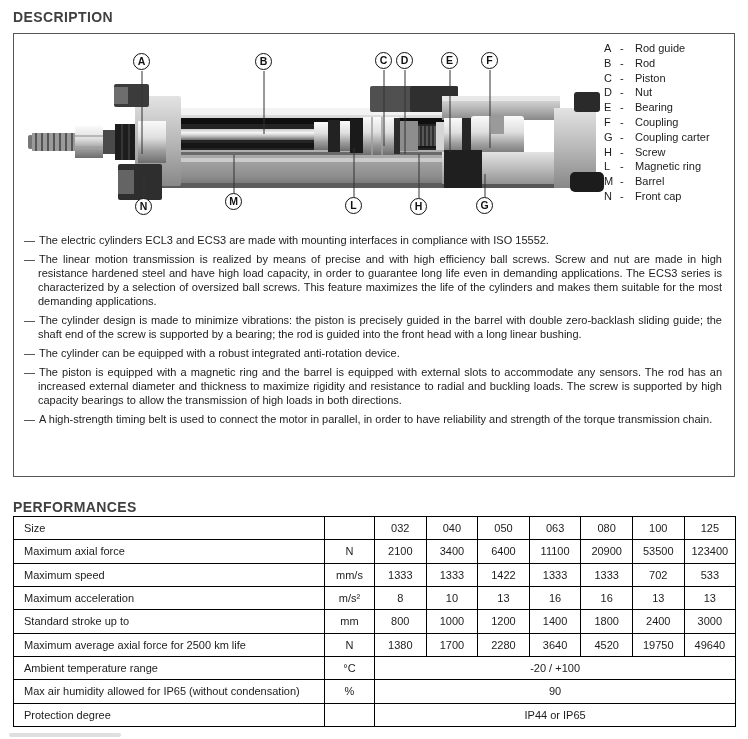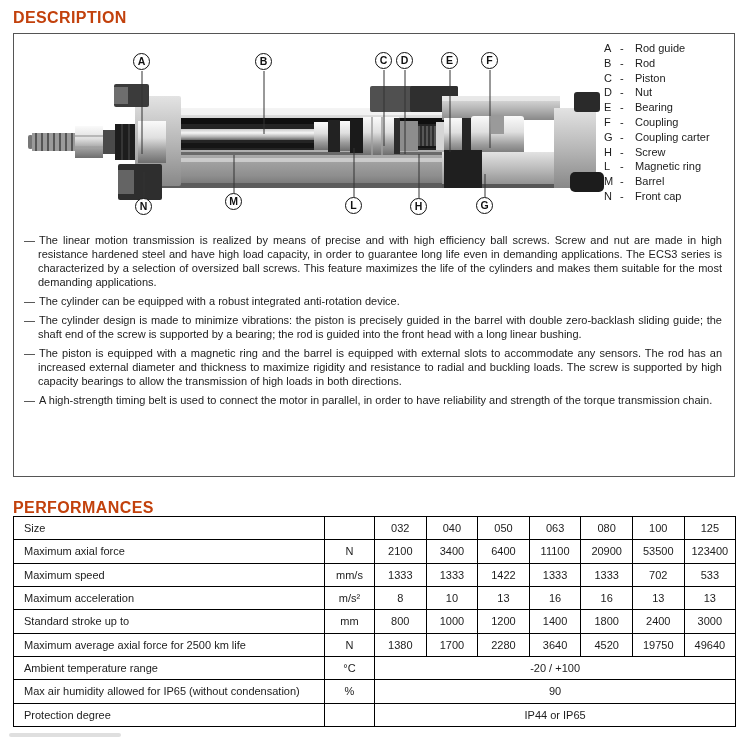--- a/index.html
+++ b/index.html
@@ -6,21 +6,21 @@
   html,body { background:#fff; }
   .page {
     position: relative;
     width: 748px; height: 739px;
     background: #fff;
     overflow: hidden;
     font-family: "Liberation Sans", "DejaVu Sans", sans-serif;
     color: #1c1c1c;
   }
   .section-heading {
-    font-size: 16px; font-weight: bold; color:#c2410c;
+    font-size: 14px; font-weight: bold; color:#404040;
     letter-spacing: 0.4px;
   }
   .h-desc { margin: 10px 0 8px 13px; line-height: 15px; }
   .h-perf { margin: 23px 0 1px 13px; line-height: 15px; }
 
   .desc-box {
     margin-left: 13px;
     width: 722px; height: 444px;
     border: 1px solid #555;
     overflow: hidden;
@@ -272,23 +272,24 @@
           </div>
         <div class="legend-row">
             <span class="legend-key">N</span>
             <span class="legend-sep">-</span>
             <span>Front cap</span>
           </div>
       </div>
     </div>
 
     <div class="paragraphs">
+      <p class="para"><span class="dash">—</span><span>The electric cylinders ECL3 and ECS3 are made with mounting interfaces in compliance with ISO 15552.</span></p>
       <p class="para"><span class="dash">—</span><span>The linear motion transmission is realized by means of precise and with high efficiency ball screws. Screw and nut are made in high resistance hardened steel and have high load capacity, in order to guarantee long life even in demanding applications. The ECS3 series is characterized by a selection of oversized ball screws. This feature maximizes the life of the cylinders and makes them suitable for the most demanding applications.</span></p>
+      <p class="para"><span class="dash">—</span><span>The cylinder design is made to minimize vibrations: the piston is precisely guided in the barrel with double zero-backlash sliding guide; the shaft end of the screw is supported by a bearing; the rod is guided into the front head with a long linear bushing.</span></p>
       <p class="para"><span class="dash">—</span><span>The cylinder can be equipped with a robust integrated anti-rotation device.</span></p>
-      <p class="para"><span class="dash">—</span><span>The cylinder design is made to minimize vibrations: the piston is precisely guided in the barrel with double zero-backlash sliding guide; the shaft end of the screw is supported by a bearing; the rod is guided into the front head with a long linear bushing.</span></p>
       <p class="para"><span class="dash">—</span><span>The piston is equipped with a magnetic ring and the barrel is equipped with external slots to accommodate any sensors. The rod has an increased external diameter and thickness to maximize rigidity and resistance to radial and buckling loads. The screw is supported by high capacity bearings to allow the transmission of high loads in both directions.</span></p>
       <p class="para"><span class="dash">—</span><span>A high-strength timing belt is used to connect the motor in parallel, in order to have reliability and strength of the torque transmission chain.</span></p>
     </div>
   </div>
 
   <div class="section-heading h-perf">PERFORMANCES</div>
 
   <table class="perf">
     <colgroup>
       <col style="width:311px">

